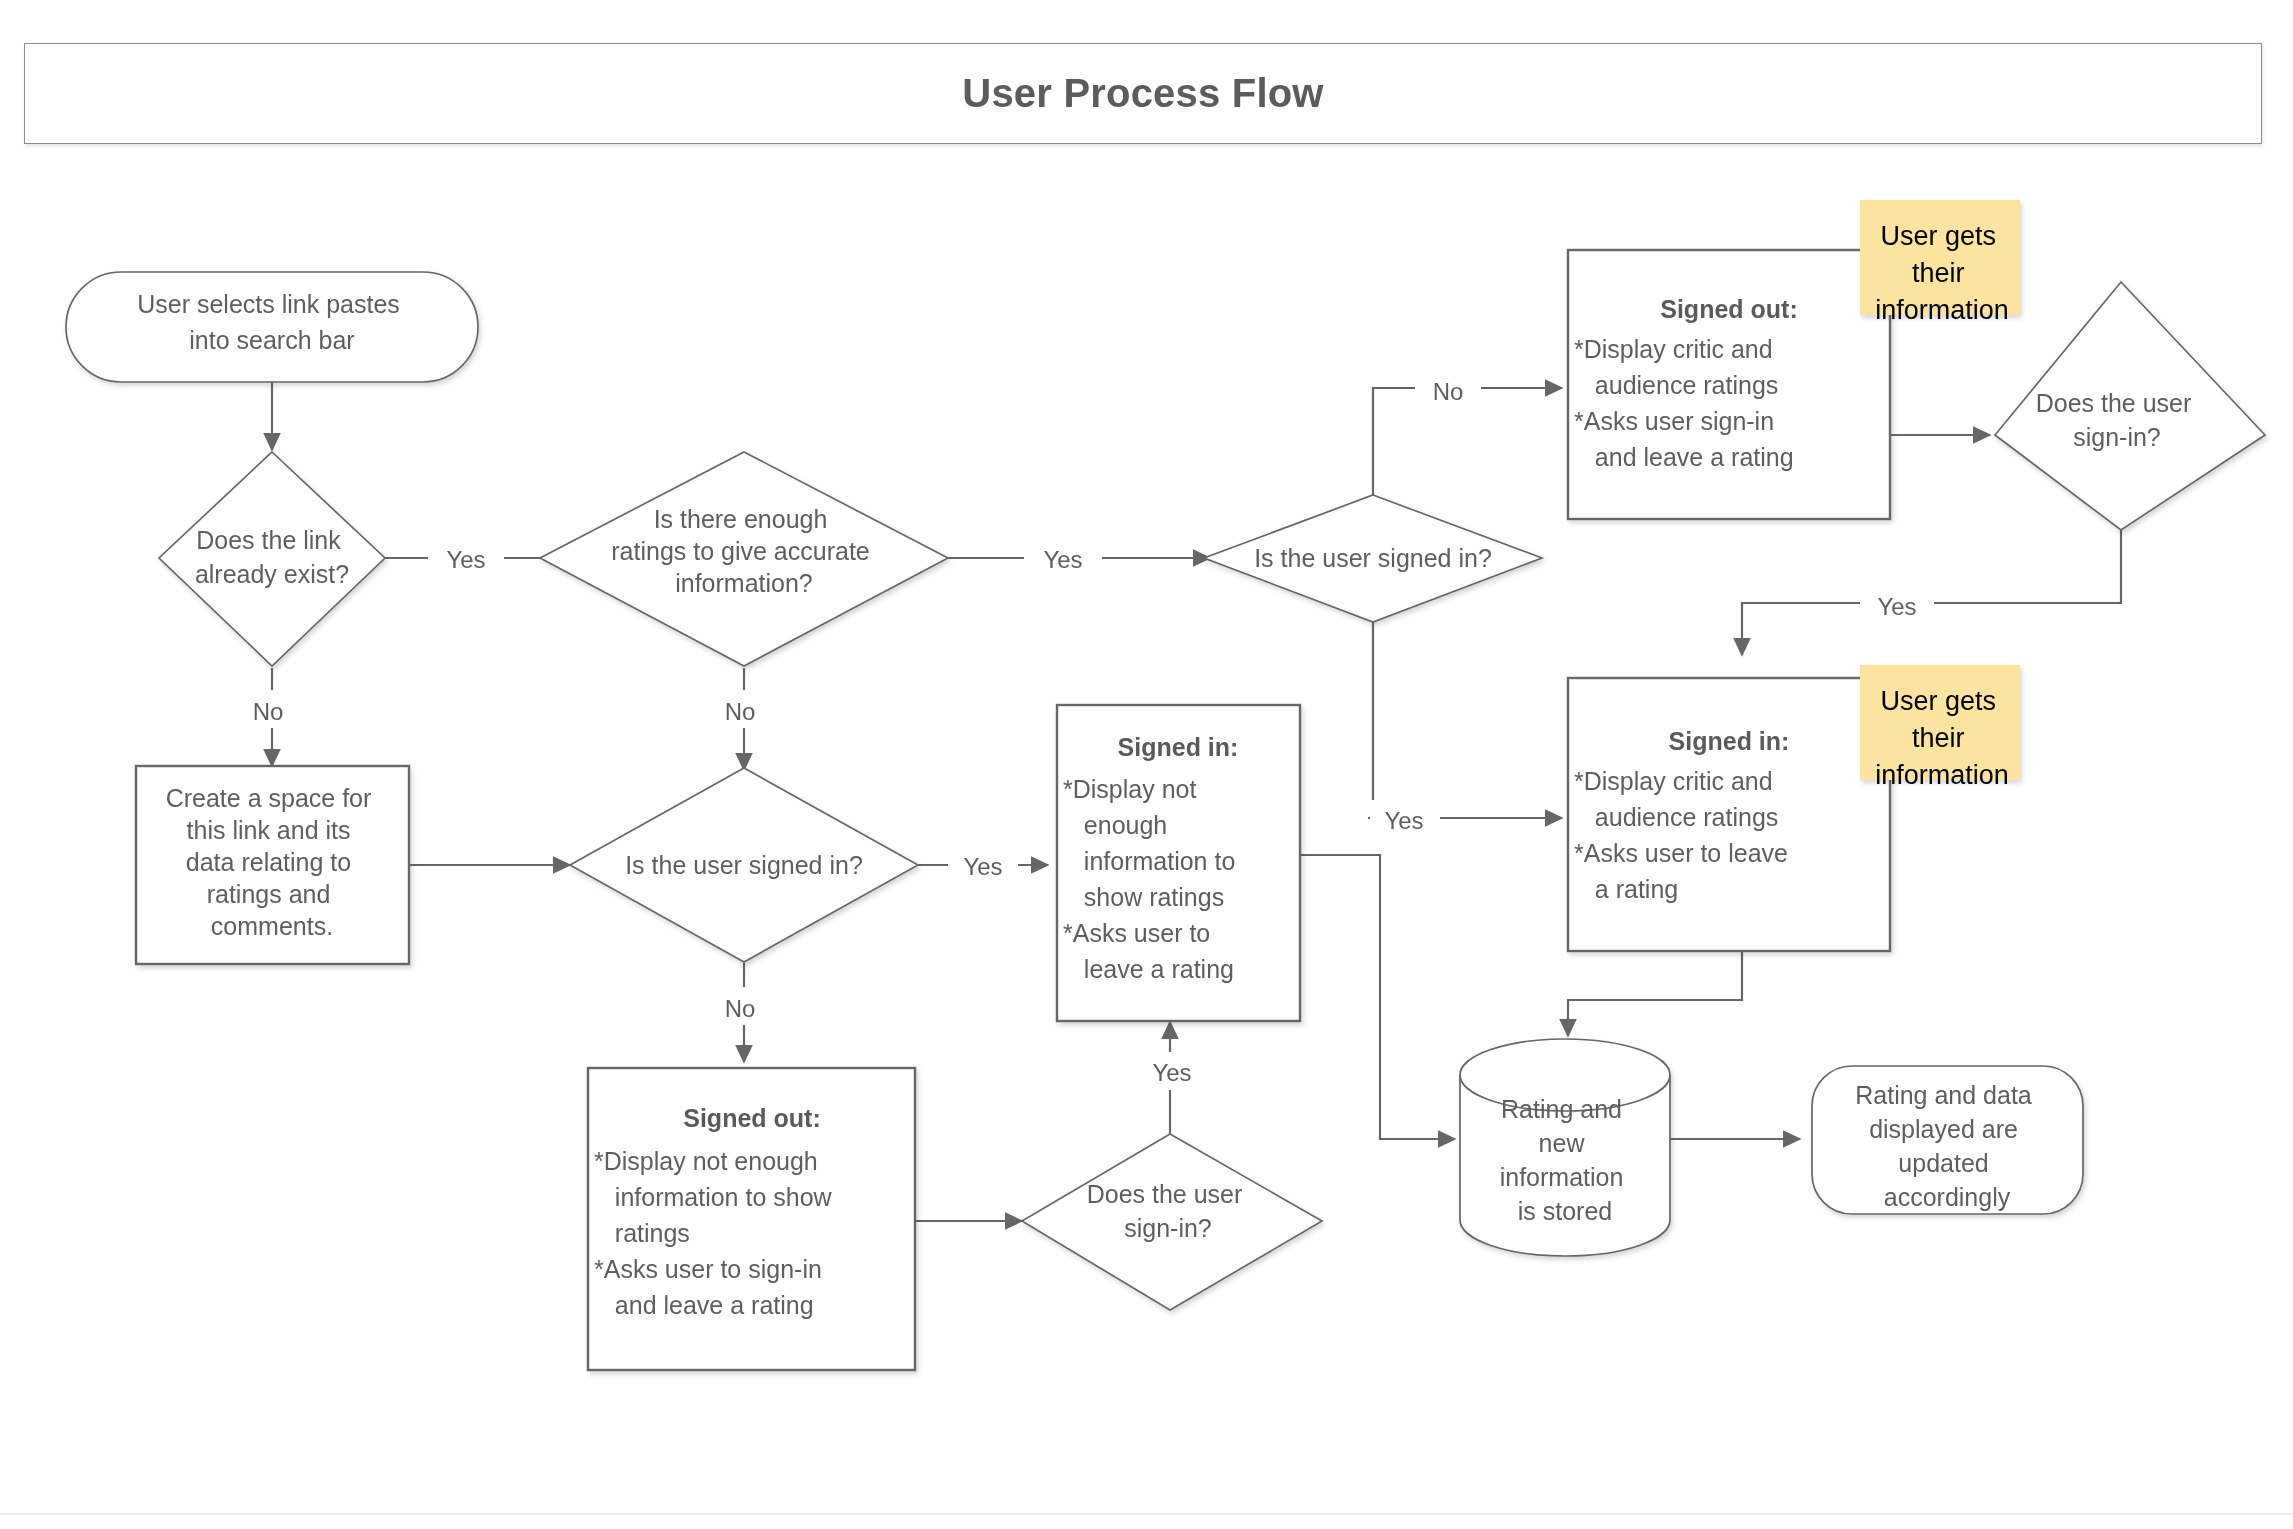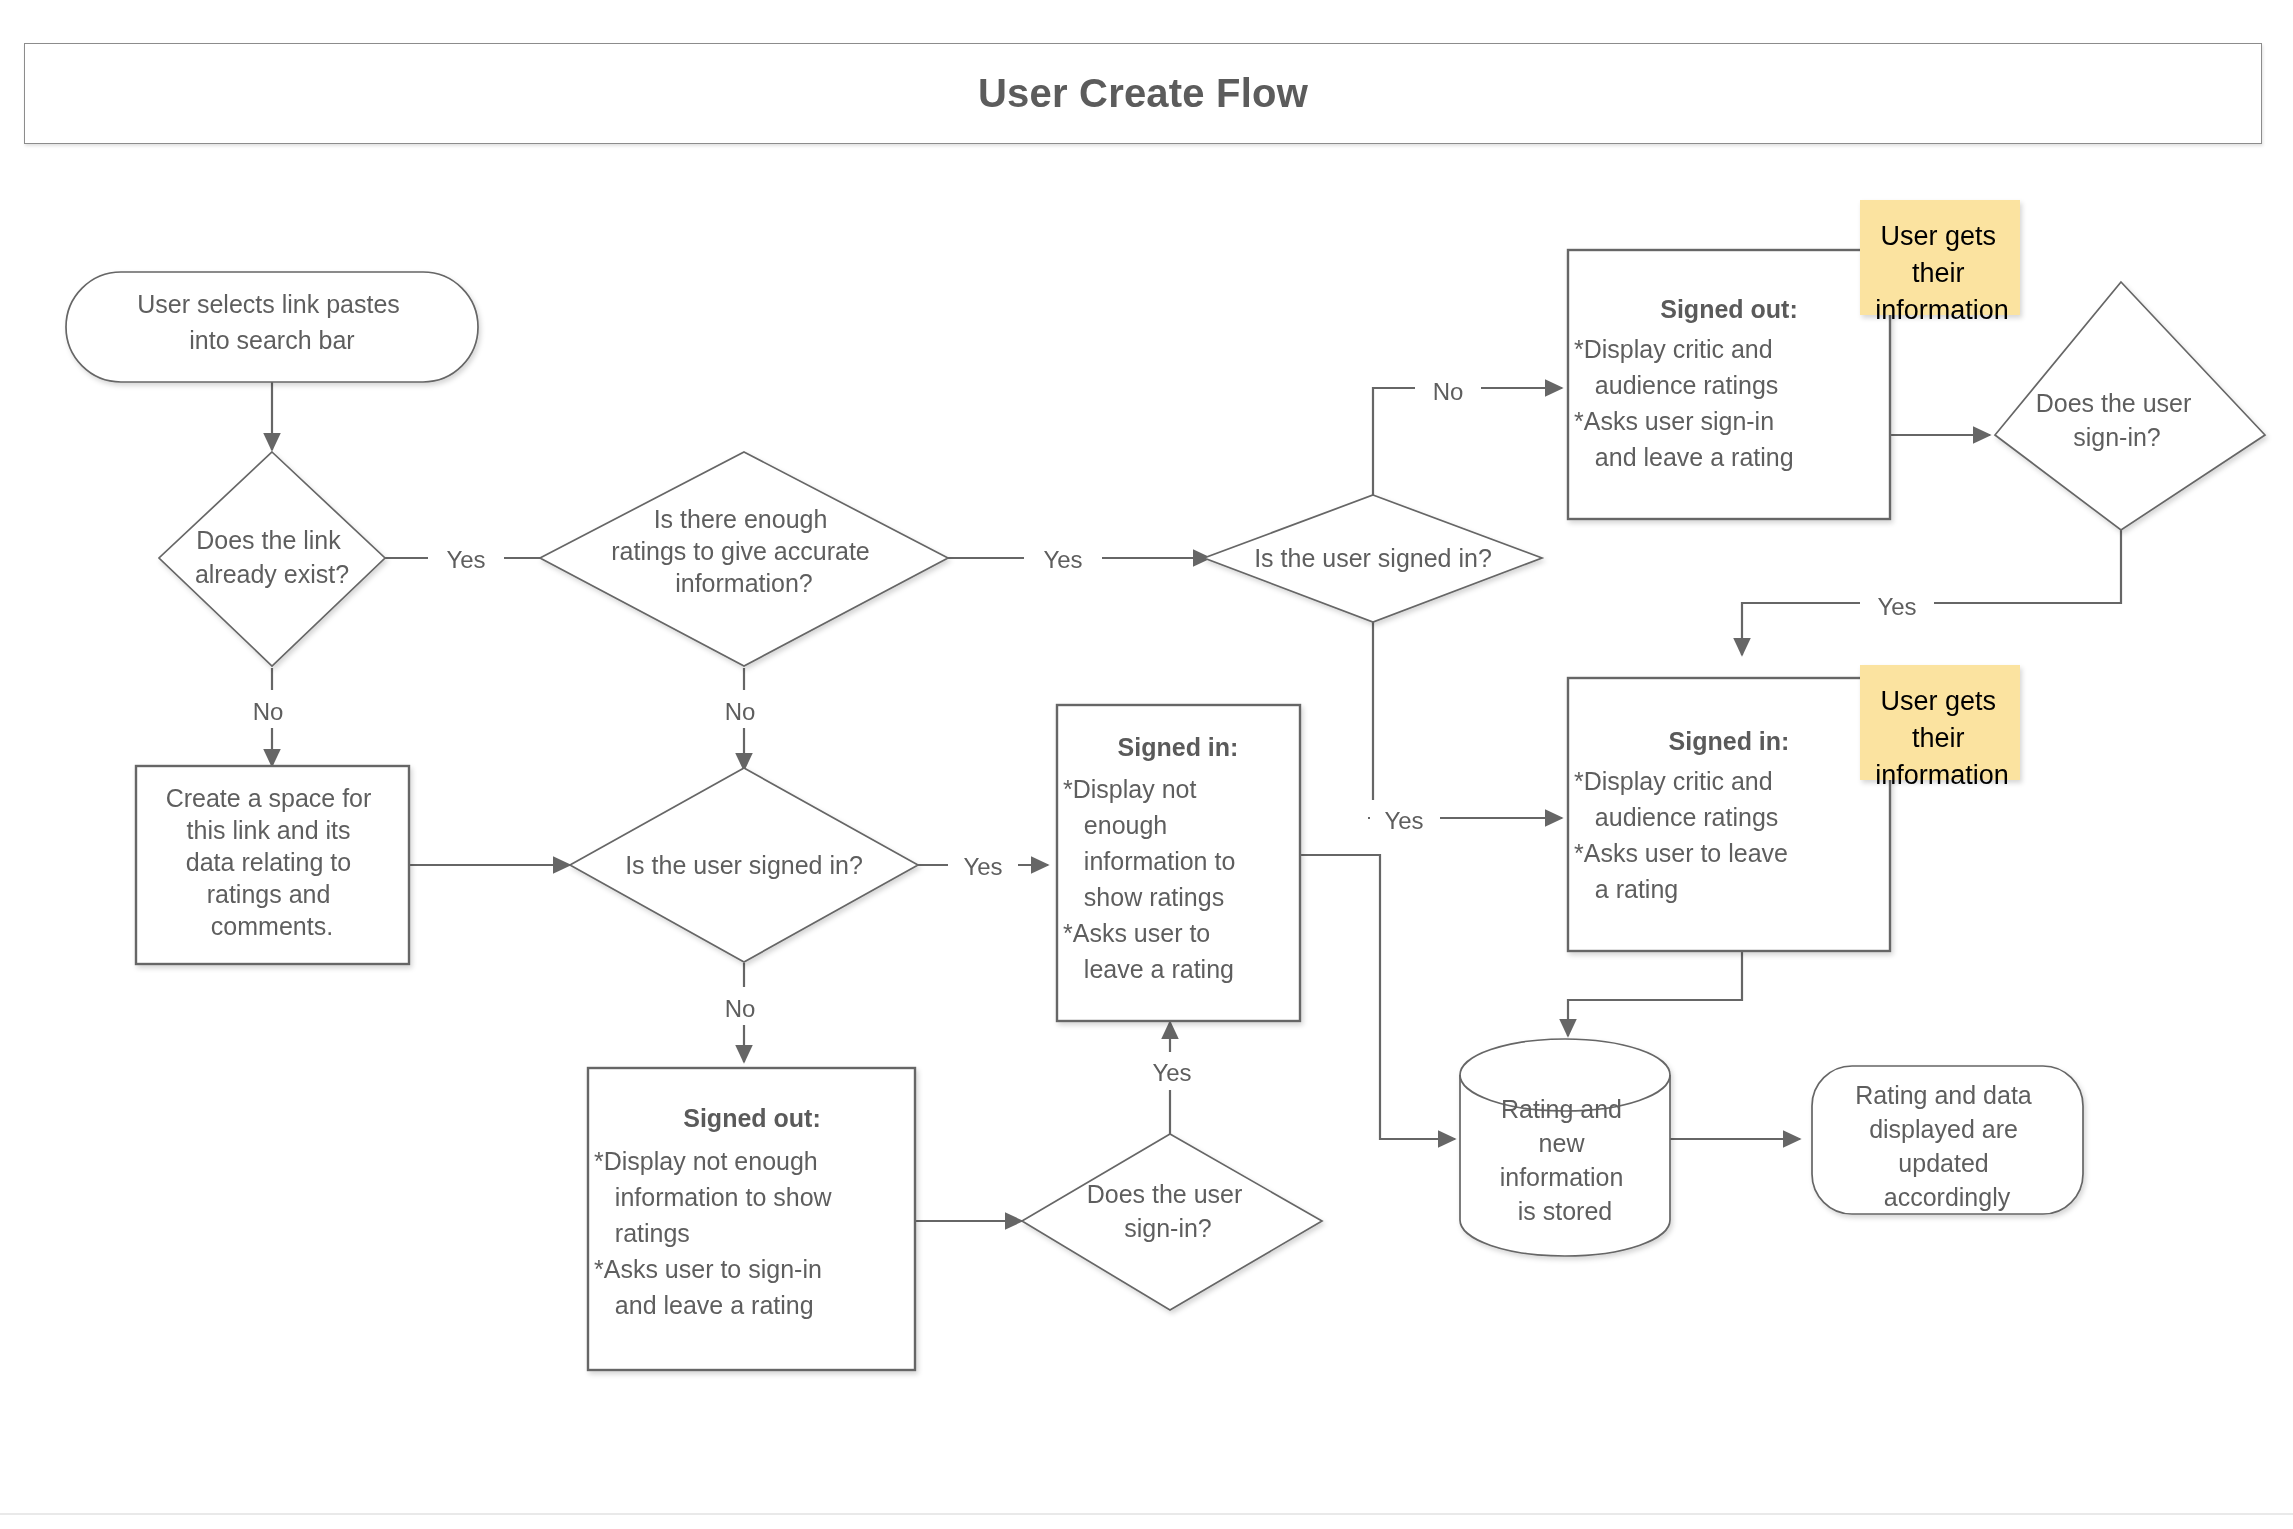--- a/index.html
+++ b/index.html
@@ -65,21 +65,21 @@
   .sticky-rect { stroke: none; }
   .bottom-rule { stroke: #e9e9e9; stroke-width: 2; }
   .dropshadow { filter: url(#dshadow); }
 </style>
 </head>
 <body>
 
 <div id="page">
 
   <div id="title-bar">
-    <div id="title-text">User Create Flow</div>
+    <div id="title-text">User Process Flow</div>
   </div>
 
   <svg id="flow" viewBox="0 0 2293 1529">
     <defs>
       <filter id="dshadow" x="-20%" y="-20%" width="160%" height="160%">
         <feDropShadow dx="2" dy="3" stdDeviation="2.5" flood-color="#000000" flood-opacity="0.16"></feDropShadow>
       </filter>
       <marker id="arrow" viewBox="0 0 12 12" refX="10.5" refY="6" markerWidth="9" markerHeight="9" orient="auto-start-reverse">
         <path d="M 0 0.6 L 11.5 6 L 0 11.4 z" fill="#666666"></path>
       </marker>

